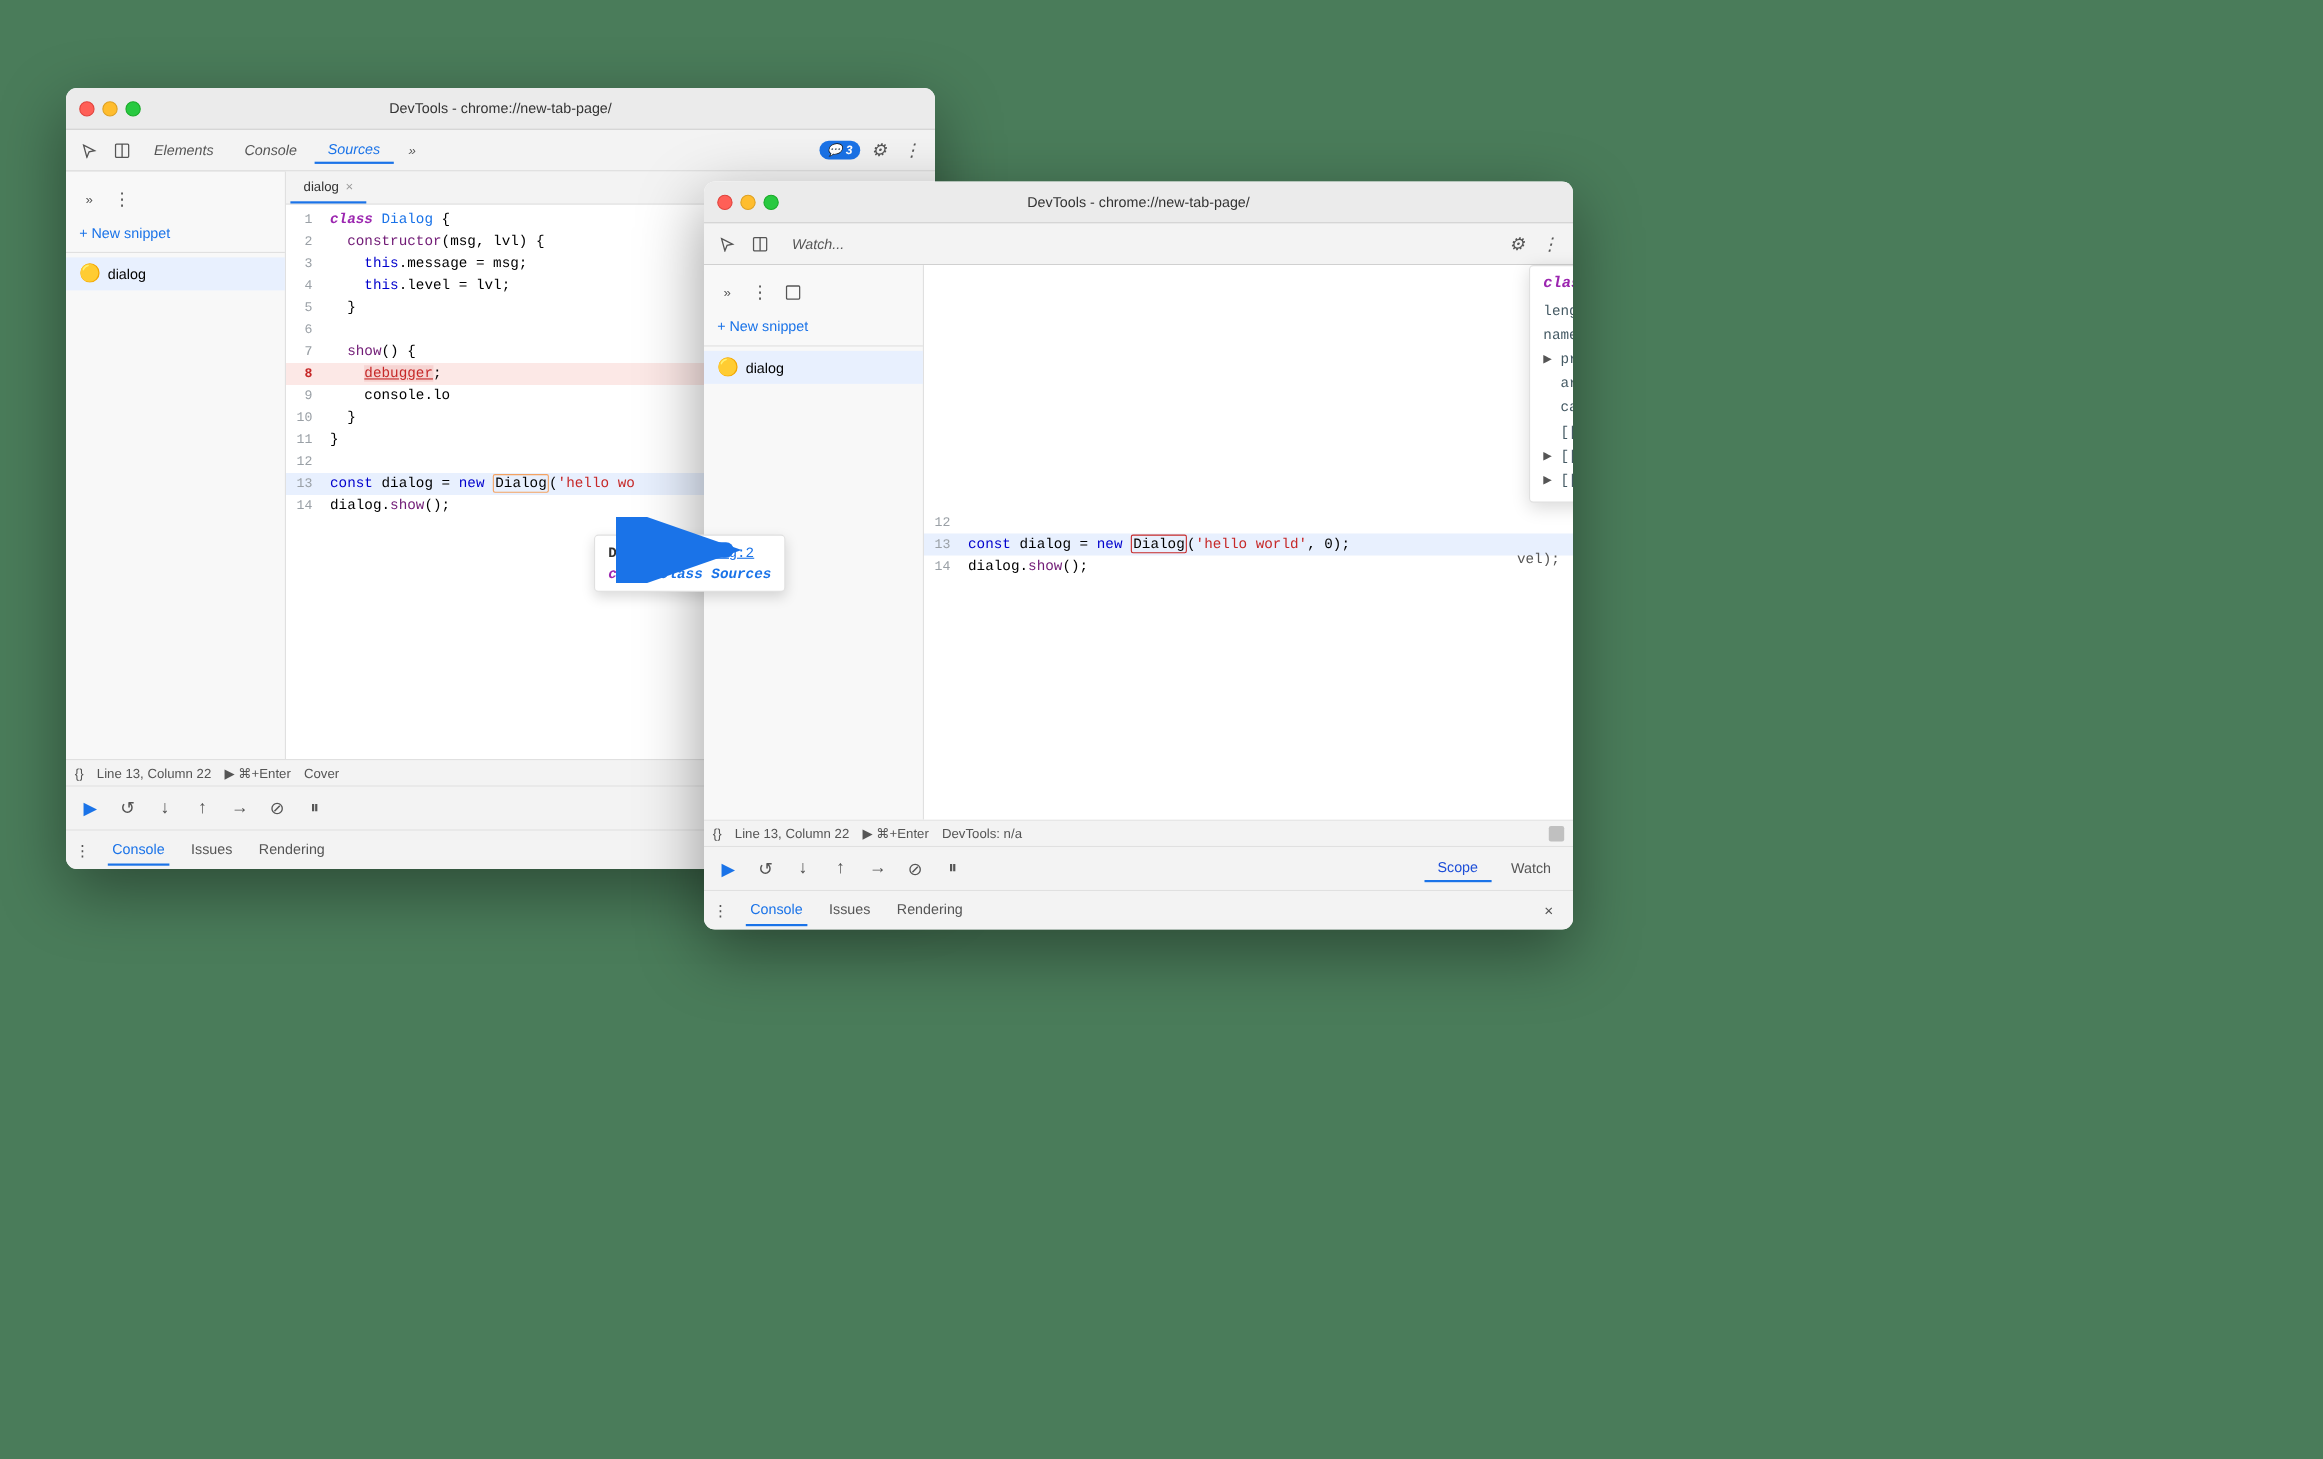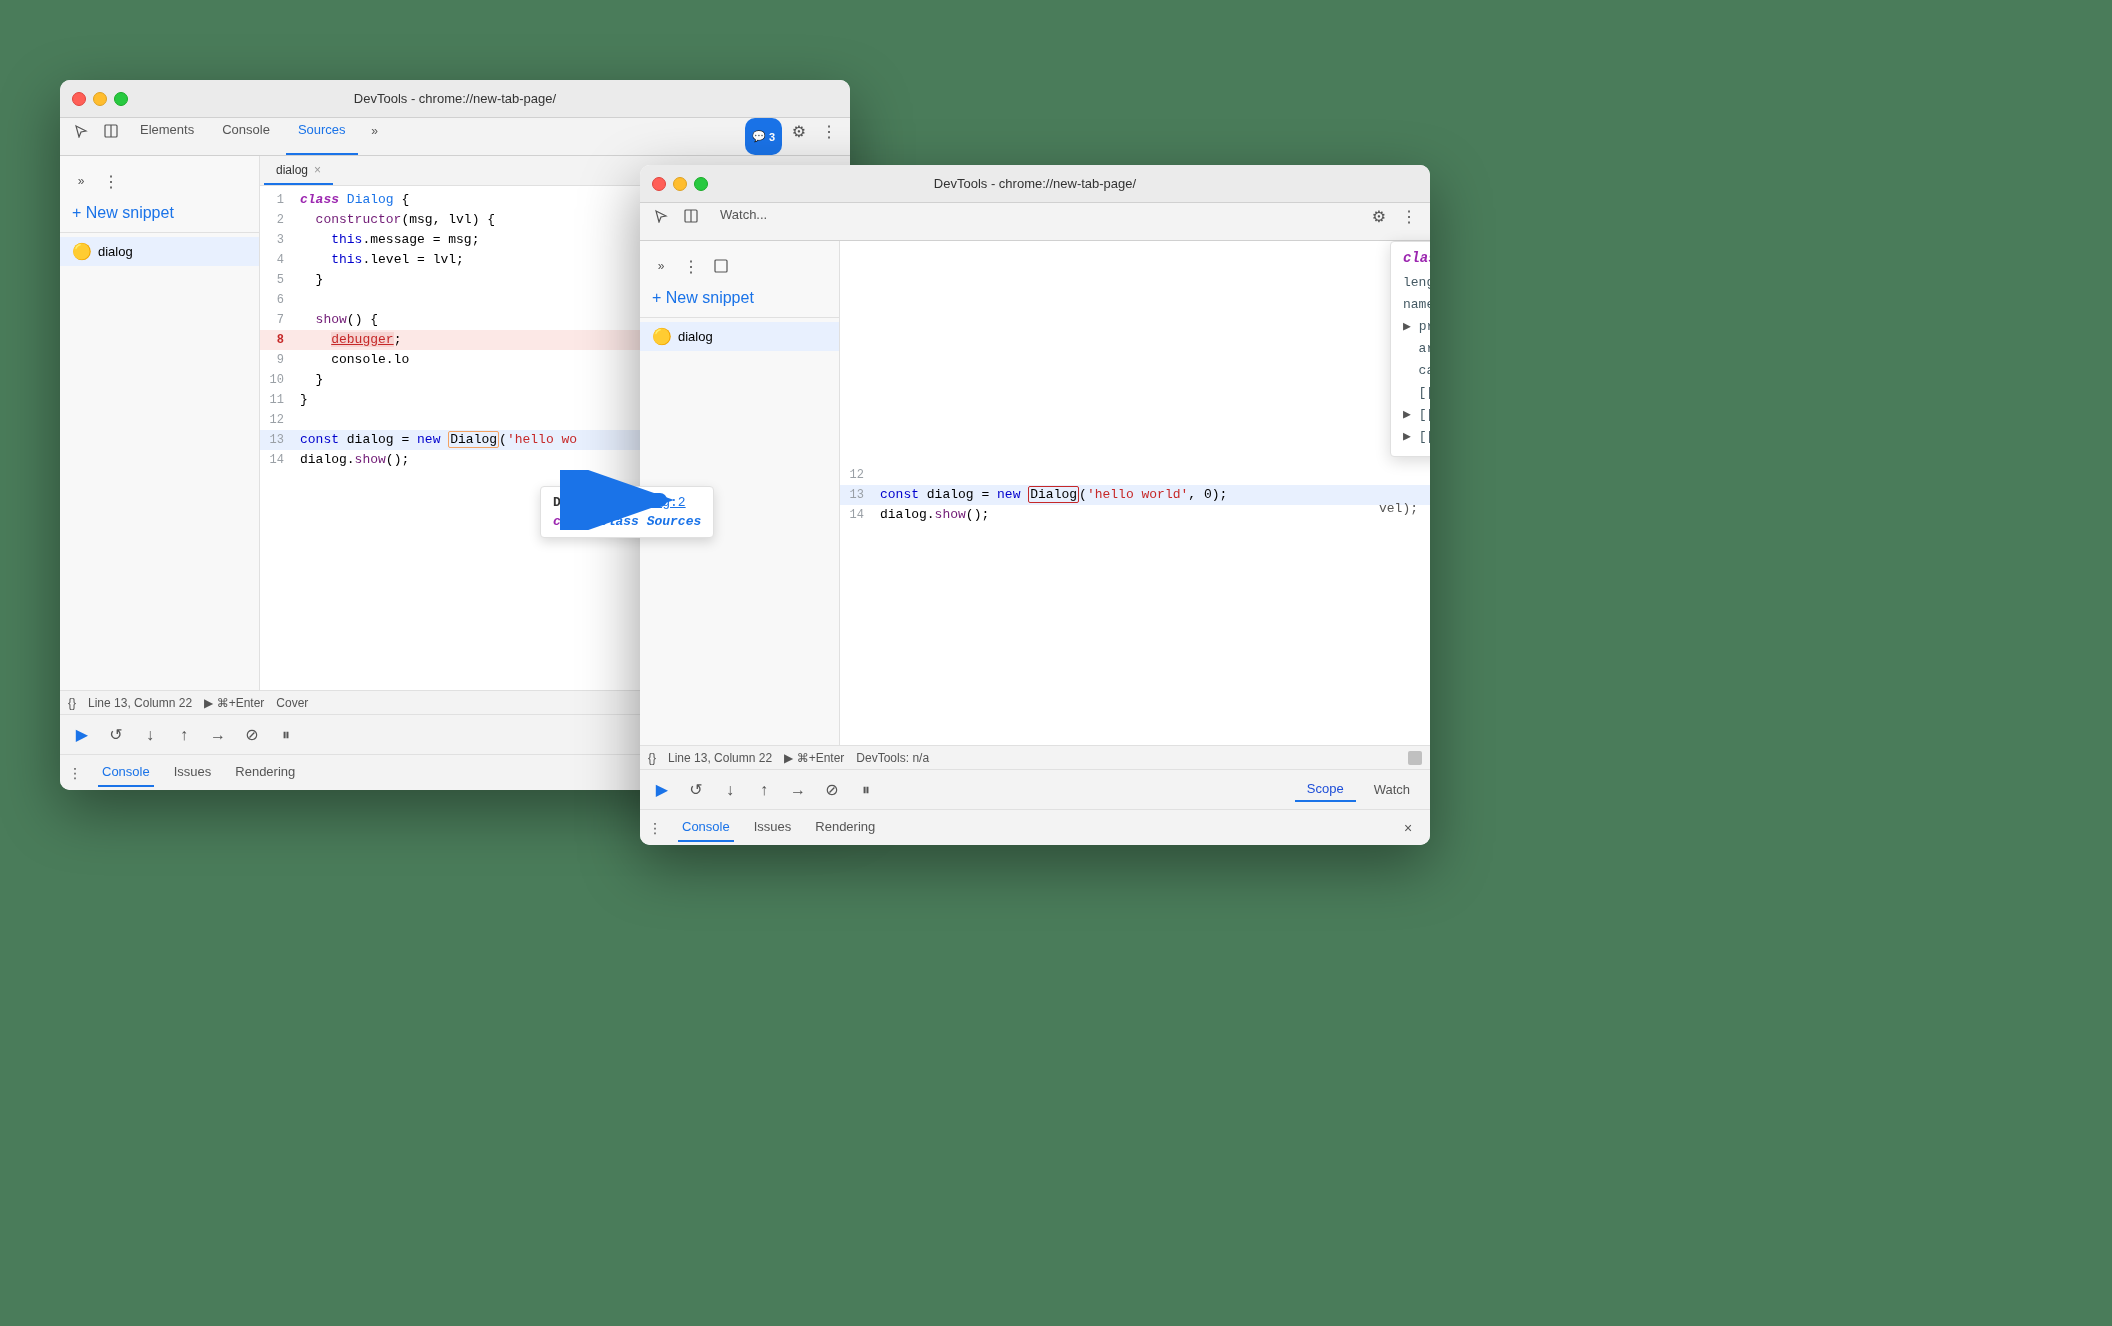--- a/index.html
+++ b/index.html
@@ -71,23 +71,25 @@
       font-size: 13px;
       color: #333;
       font-weight: 500;
     }
 
     
     .toolbar {
       height: 38px;
       background: #f3f3f3;
       display: flex;
+      align-items: center;
       padding: 0 8px;
       gap: 4px;
       border-bottom: 1px solid #d0d0d0;
+      font-style: italic;
     }
 
     .toolbar-icon {
       width: 26px;
       height: 26px;
       display: flex;
       align-items: center;
       justify-content: center;
       border-radius: 3px;
       cursor: pointer;
@@ -125,21 +127,21 @@
     
     .sidebar {
       width: 200px;
       background: #f8f8f8;
       border-right: 1px solid #e0e0e0;
       padding: 8px 0;
     }
 
     .sidebar-action {
       padding: 6px 12px;
-      font-size: 16px;
+      font-size: 13px;
       color: #1a73e8;
       cursor: pointer;
       display: flex;
       align-items: center;
       gap: 4px;
     }
 
     .sidebar-item {
       padding: 5px 12px;
       font-size: 13px;

